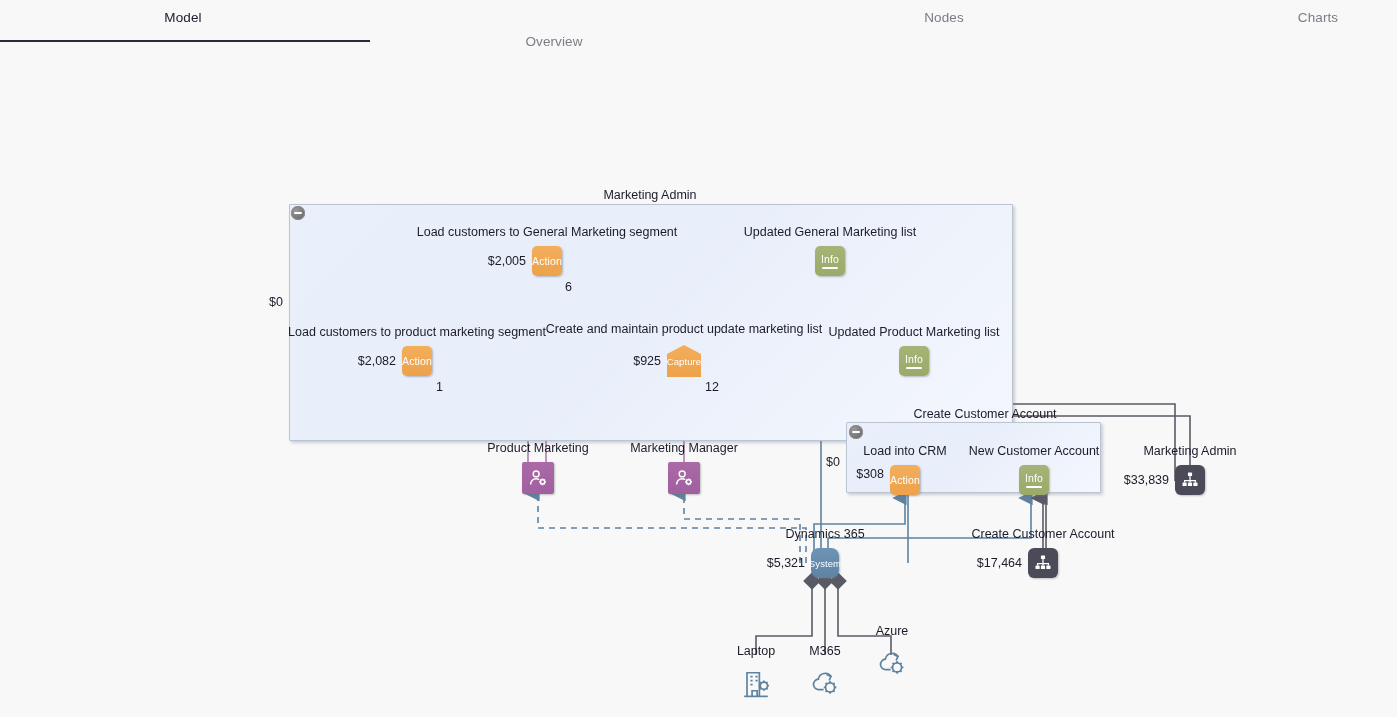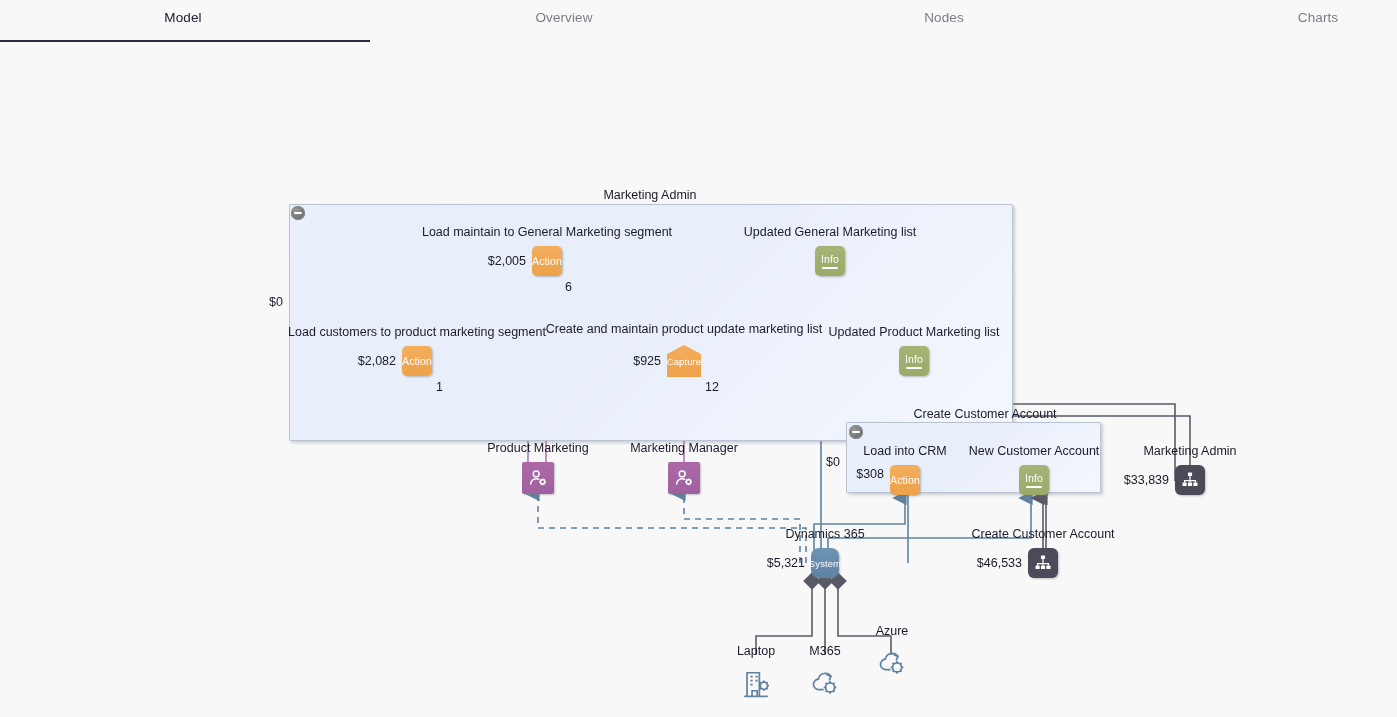--- a/index.html
+++ b/index.html
@@ -113,21 +113,21 @@
   .shape.plain{
     width:36px;height:36px;background:transparent;box-shadow:none;
   }
   .shape svg{display:block;}
 </style>
 </head>
 <body>
 
 <div id="tabbar">
   <div class="tab active" style="left:113px;width:140px;">Model</div>
-  <div class="tab" style="left:494px;width:140px;">Overview</div>
+  <div class="tab" style="left:484px;width:140px;margin-top:24px;">Overview</div>
   <div class="tab" style="left:874px;width:140px;">Nodes</div>
   <div class="tab" style="left:1248px;width:140px;">Charts</div>
   <div id="tab-underline"></div>
 </div>
 
 <div id="canvas">
 
   <svg id="wires" viewBox="0 0 1397 676">
     <defs>
       <marker id="arrow-purple" markerWidth="9" markerHeight="9" refX="4.5" refY="8" orient="auto">
@@ -177,21 +177,21 @@
       <path d="M891,614 L891,595 L838,595 L838,540" stroke="#5a5a66" marker-end="url(#diamond-gray)"></path>
     </g>
   </svg>
 
   <div class="group" style="left:289px;top:163px;width:722px;height:235px;"></div>
   <div class="group-title" style="left:500px;top:147px;width:300px;">Marketing Admin</div>
   <div class="group-cost" style="left:269px;top:254px;">$0</div>
   <div class="collapse-btn" style="left:291px;top:165px;"></div>
 
   <div class="node" style="left:532px;top:205px;width:30px;height:30px;">
-    <div class="node-label">Load maintain to General Marketing segment</div>
+    <div class="node-label">Load customers to General Marketing segment</div>
     <div class="node-cost">$2,005</div>
     <div class="shape action">Action</div>
   </div>
 
   <div class="node" style="left:815px;top:205px;width:30px;height:30px;border-radius:8px;">
     <div class="node-label">Updated General Marketing list</div>
     <div class="shape info">
       <span>Info</span>
       <span class="underbar"></span>
     </div>
@@ -273,21 +273,21 @@
         <rect x="3" y="15" width="5" height="4.2" rx="0.6" fill="#fff" stroke="none"></rect>
         <rect x="9.5" y="15" width="5" height="4.2" rx="0.6" fill="#fff" stroke="none"></rect>
         <rect x="16" y="15" width="5" height="4.2" rx="0.6" fill="#fff" stroke="none"></rect>
         <path d="M12 7.2v3.6M5.5 15v-2.2h13V15M12 10.8v4.2"></path>
       </svg>
     </div>
   </div>
 
   <div class="node" style="left:1028px;top:507px;width:30px;height:30px;">
     <div class="node-label">Create Customer Account</div>
-    <div class="node-cost">$46,533</div>
+    <div class="node-cost">$17,464</div>
     <div class="shape org">
       <svg width="20" height="20" viewBox="0 0 24 24" fill="none" stroke="#fff" stroke-width="1.5">
         <rect x="9.5" y="3" width="5" height="4.2" rx="0.6" fill="#fff" stroke="none"></rect>
         <rect x="3" y="15" width="5" height="4.2" rx="0.6" fill="#fff" stroke="none"></rect>
         <rect x="9.5" y="15" width="5" height="4.2" rx="0.6" fill="#fff" stroke="none"></rect>
         <rect x="16" y="15" width="5" height="4.2" rx="0.6" fill="#fff" stroke="none"></rect>
         <path d="M12 7.2v3.6M5.5 15v-2.2h13V15M12 10.8v4.2"></path>
       </svg>
     </div>
   </div>

